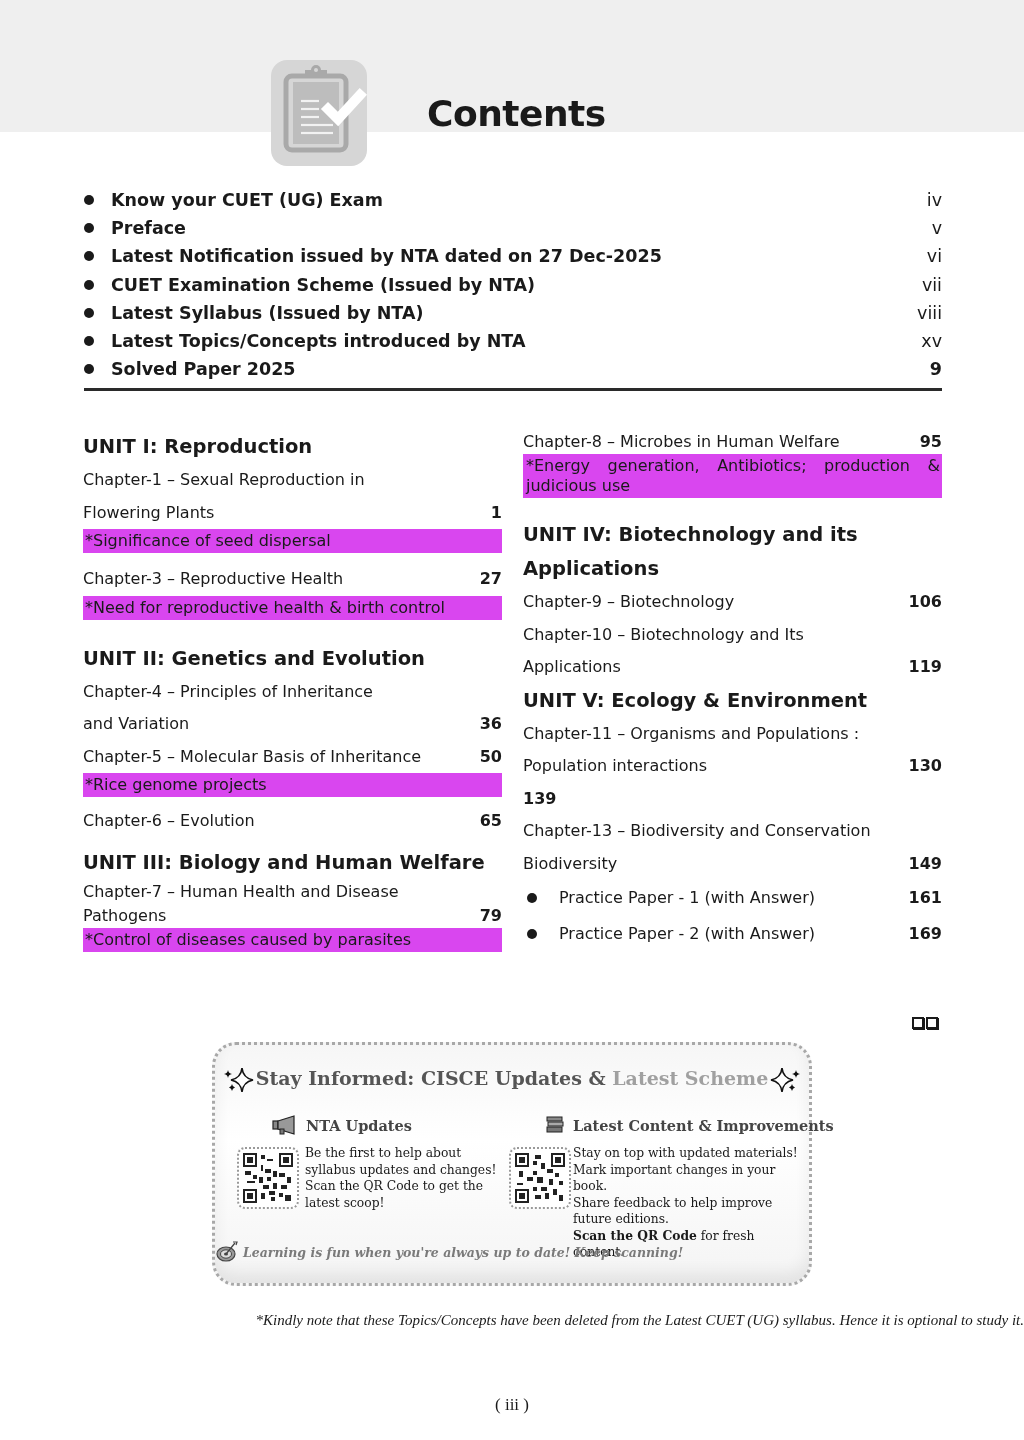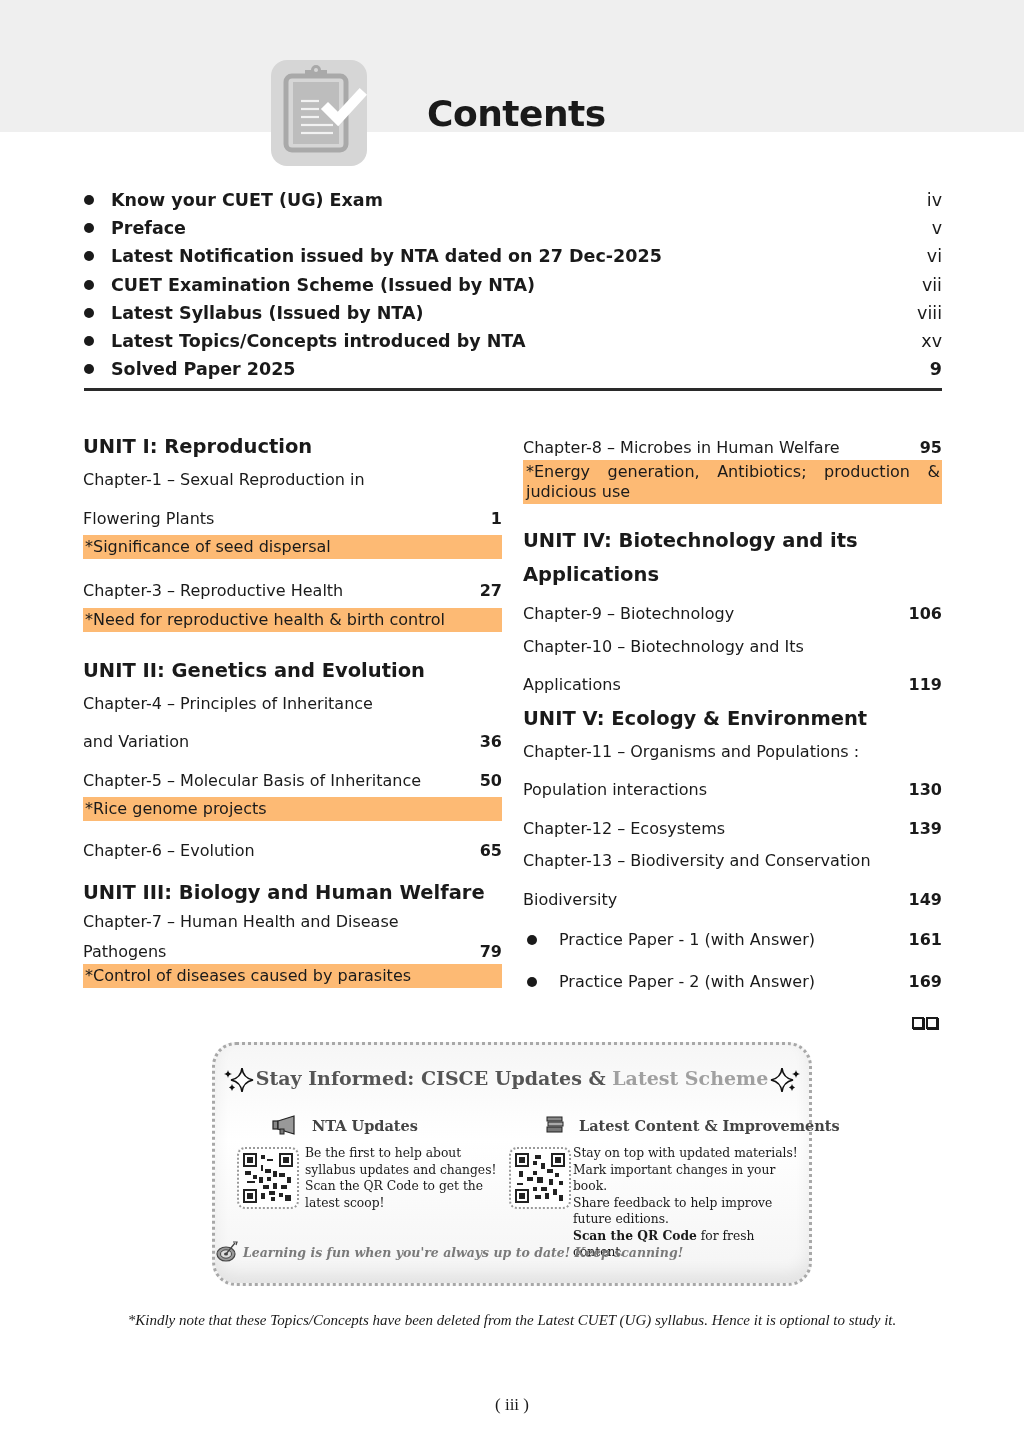--- a/index.html
+++ b/index.html
@@ -18,38 +18,38 @@
   .front-item .page.bold { font-weight: bold; }
   .rule { position: absolute; left: 84px; top: 388px; width: 858px; height: 3px; background: #2a2a2a; }
 
   .col { position: absolute; }
   .col-left { left: 83px; top: 430px; width: 419px; }
   .col-right { left: 523px; top: 430px; width: 419px; }
 
   .unit-title { font-size: 19.5px; font-weight: 600; color: #1a1a1a; line-height: 34px; }
   .ch-row { display: flex; justify-content: space-between; align-items: baseline; font-size: 16px; line-height: 32.5px; }
   .ch-row.tight { line-height: 24px; text-align: right; }
-  .ch-row .pg { font-weight: bold; margin-top: 6px; }
-  .note { background: #fdba74; font-size: 16px; padding: 0 2px 0 2px; line-height: 24px; }
+  .ch-row .pg { font-weight: bold; }
+  .note { background: #d946ef; font-size: 16px; padding: 0 2px 0 2px; line-height: 24px; }
   .note.just { text-align: justify; text-align-last: left; line-height: 20px; padding: 2px 2px 2px 3px; }
 
   .end-mark { position: absolute; left: 912px; top: 1017px; display: flex; gap: 2px; }
   .end-mark span { display: block; width: 12px; height: 12px; border: 2px solid #1a1a1a; box-shadow: 1px 1px 0 #1a1a1a; }
 
   .info-box { position: absolute; left: 212px; top: 1042px; width: 600px; height: 244px; border: 3px dotted #a8a8a8; border-radius: 24px; background: linear-gradient(#f6f6f6, #ffffff 40%, #f4f4f4); box-shadow: inset 0 -10px 16px rgba(0,0,0,0.07); }
   .info-title { position: absolute; left: 0; top: 20px; width: 100%; text-align: center; font-family: "DejaVu Serif", serif; font-weight: bold; font-size: 19px; color: #555; white-space: nowrap; }
   .info-title .light { color: #a0a0a0; }
   .sparkle { display: inline-block; vertical-align: middle; }
-  .sub-head { position: absolute; font-family: "DejaVu Serif", serif; font-weight: bold; font-size: 14.5px; color: #444; display: flex; align-items: center; gap: 14px; white-space: nowrap; }
+  .sub-head { position: absolute; font-family: "DejaVu Serif", serif; font-weight: bold; font-size: 14.5px; color: #444; display: flex; align-items: center; gap: 8px; white-space: nowrap; }
   .qr { position: absolute; width: 62px; height: 62px; border: 2px dotted #999; border-radius: 8px; background: #fff; padding: 4px; }
   .info-text { position: absolute; font-family: "DejaVu Serif", serif; font-size: 12.3px; line-height: 16.5px; color: #1a1a1a; }
   .info-text b { font-weight: bold; }
   .tagline { position: absolute; left: 0; top: 196px; width: 100%; text-align: center; font-family: "DejaVu Serif", serif; font-style: italic; font-weight: bold; font-size: 12.5px; color: #7a7a7a; display: flex; justify-content: flex-start; align-items: center; gap: 4px; }
 
-  .footnote { position: absolute; left: 0; top: 1312px; width: 1024px; text-align: center; font-family: "Liberation Serif", serif; font-style: italic; font-size: 15px; color: #1a1a1a; }
+  .footnote { position: absolute; left: 0; top: 1312px; width: 1024px; text-align: right; font-family: "Liberation Serif", serif; font-style: italic; font-size: 15px; color: #1a1a1a; }
   .page-num { position: absolute; left: 0; top: 1347px; width: 1024px; text-align: center; font-family: "Liberation Serif", serif; font-size: 17px; color: #1a1a1a; margin-top: 48px; }
 </style>
 </head>
 <body>
 
 <div class="top-band"></div>
 
 <div class="title-icon">
   <svg width="96" height="106" viewBox="0 0 96 106">
     <rect x="15" y="16" width="60" height="74" rx="6" fill="none" stroke="#a9a9a9" stroke-width="5"></rect>
@@ -180,21 +180,20 @@
 
   <div class="unit-title">UNIT V: Ecology &amp; Environment</div>
   <div class="ch-row">
       <span>Chapter-11 – Organisms and Populations :</span>
     </div>
   <div class="ch-row">
       <span>Population interactions</span>
       <span class="pg">130</span>
     </div>
   <div class="ch-row">
-      <span>Chapter-12 – Ecosystems</span>
       <span class="pg">139</span>
     </div>
   <div class="ch-row">
       <span>Chapter-13 – Biodiversity and Conservation</span>
     </div>
   <div class="ch-row">
       <span>Biodiversity</span>
       <span class="pg">149</span>
     </div>
 

